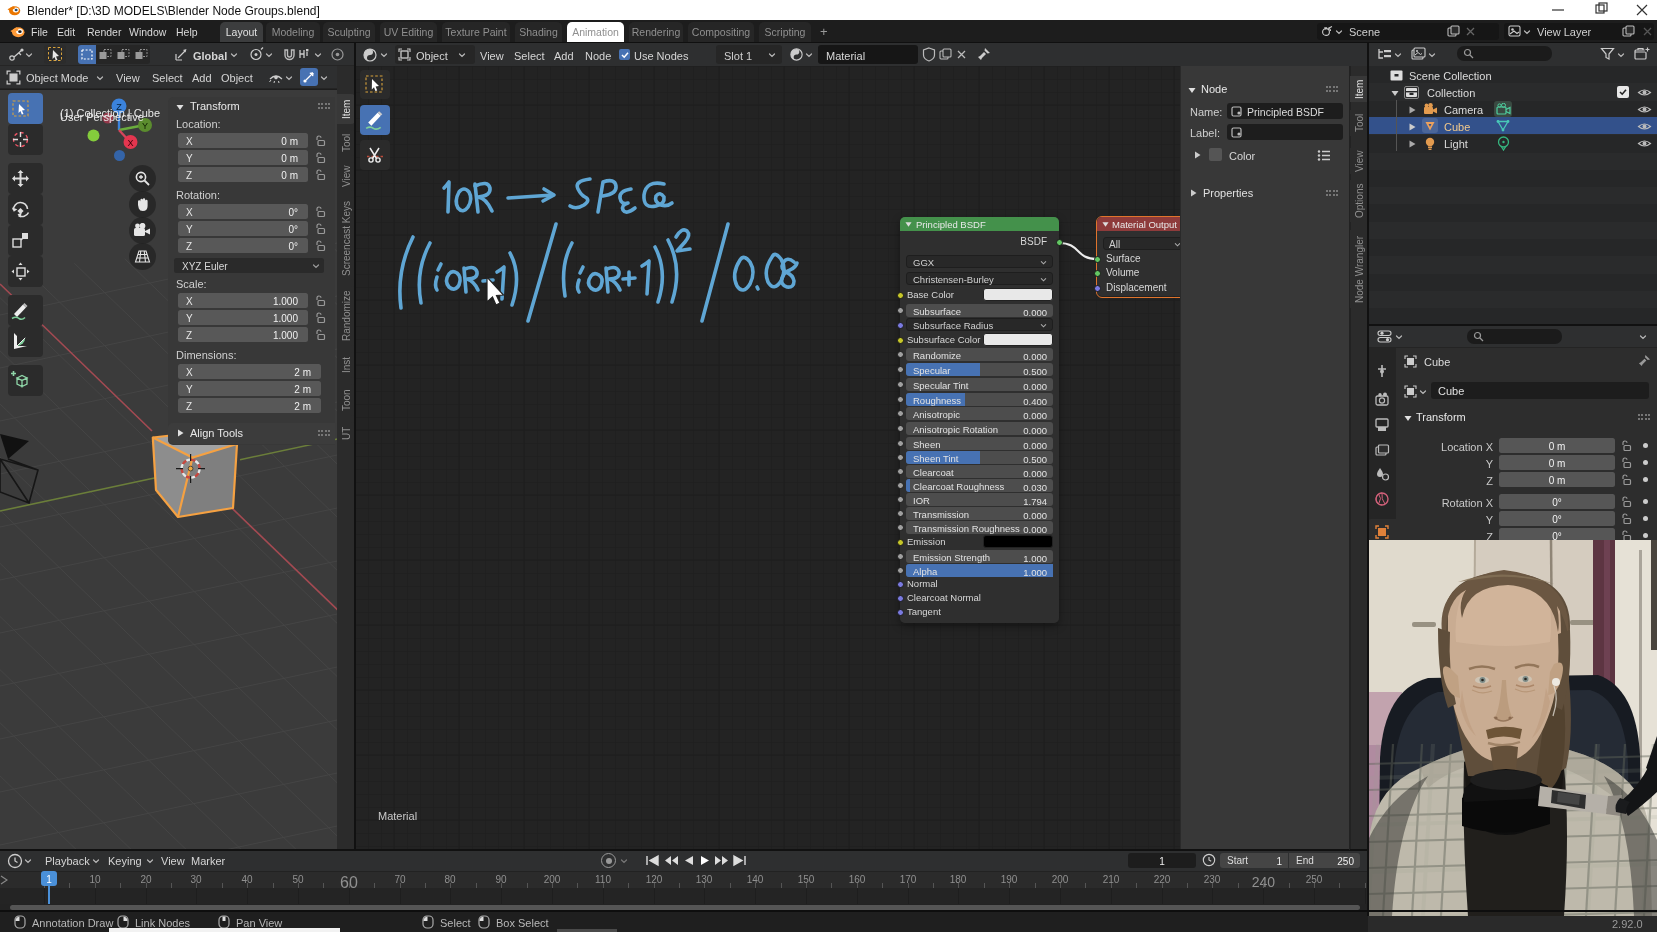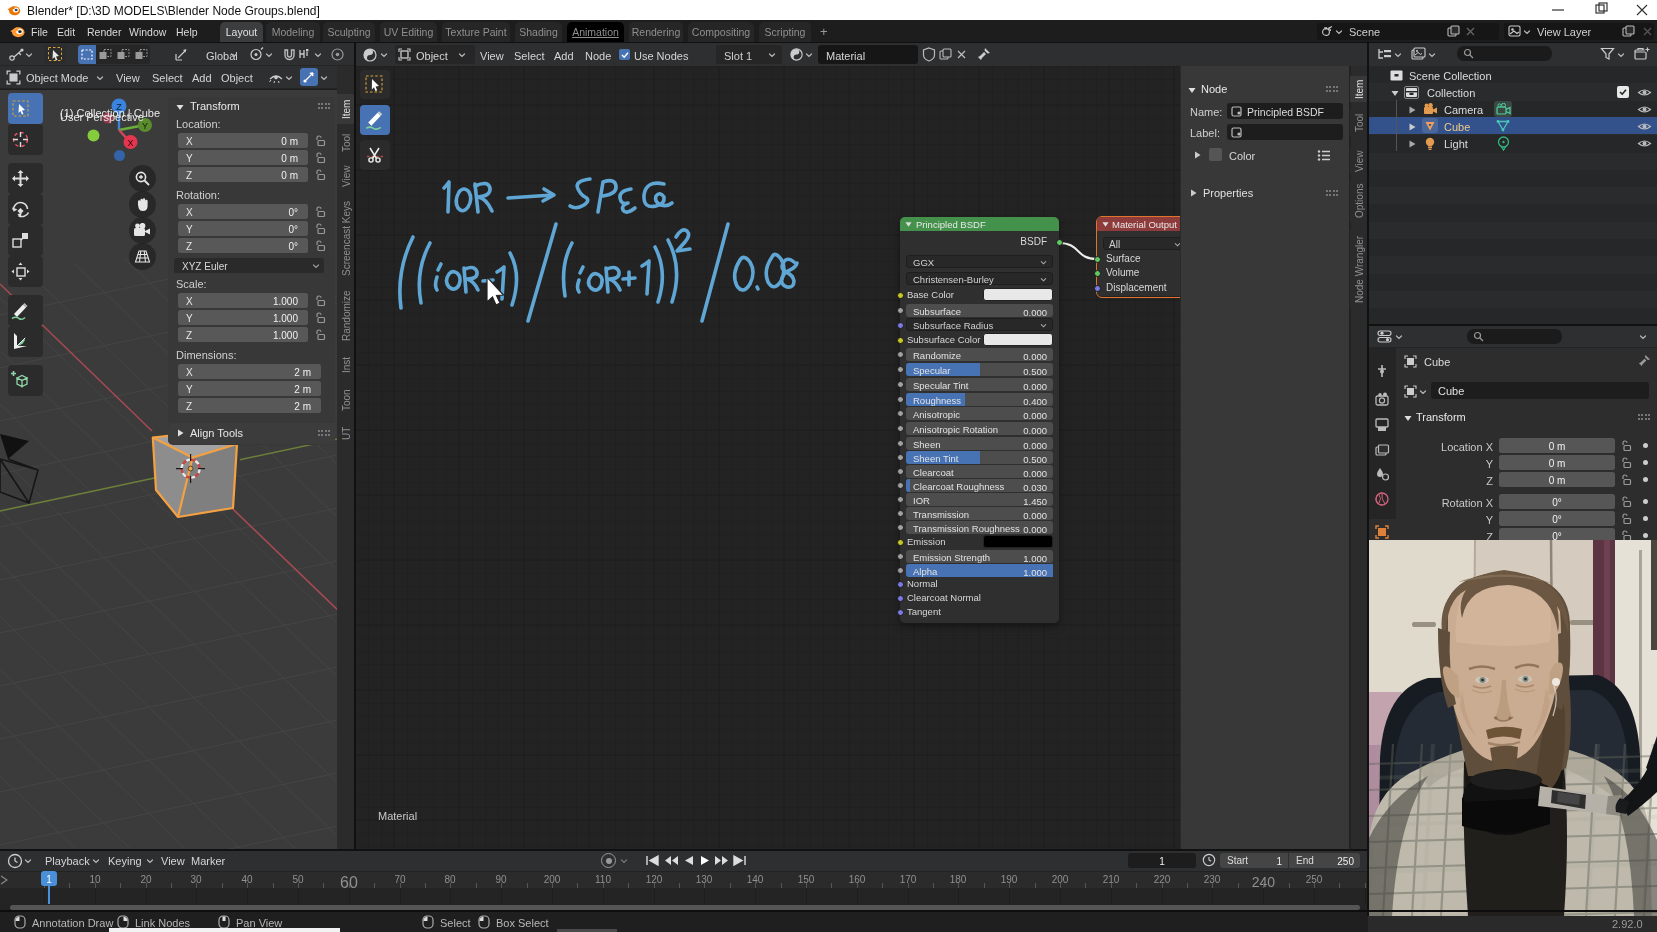--- a/index.html
+++ b/index.html
@@ -33,21 +33,21 @@
 <div class="abs" style="left:57px;top:27px;font-size:10.5px;color:#dadada;font-weight:normal;white-space:nowrap;line-height:1;">Edit</div>
 <div class="abs" style="left:87px;top:27px;font-size:10.5px;color:#dadada;font-weight:normal;white-space:nowrap;line-height:1;">Render</div>
 <div class="abs" style="left:129px;top:27px;font-size:10.5px;color:#dadada;font-weight:normal;white-space:nowrap;line-height:1;">Window</div>
 <div class="abs" style="left:176px;top:27px;font-size:10.5px;color:#dadada;font-weight:normal;white-space:nowrap;line-height:1;">Help</div>
 <div class="abs" style="left:220px;top:22px;width:43px;height:21px;background:#3c3d3e;border-radius:5px 5px 0 0;overflow:hidden;font-size:10.5px;color:#e0e0e0;text-align:center;line-height:21px;">Layout</div>
 <div class="abs" style="left:266px;top:22px;width:54px;height:21px;background:#262626;border-radius:5px 5px 0 0;overflow:hidden;font-size:10.5px;color:#8f8f8f;text-align:center;line-height:21px;">Modeling</div>
 <div class="abs" style="left:323px;top:22px;width:52px;height:21px;background:#262626;border-radius:5px 5px 0 0;overflow:hidden;font-size:10.5px;color:#8f8f8f;text-align:center;line-height:21px;">Sculpting</div>
 <div class="abs" style="left:380px;top:22px;width:57px;height:21px;background:#262626;border-radius:5px 5px 0 0;overflow:hidden;font-size:10.5px;color:#8f8f8f;text-align:center;line-height:21px;">UV Editing</div>
 <div class="abs" style="left:442px;top:22px;width:68px;height:21px;background:#262626;border-radius:5px 5px 0 0;overflow:hidden;font-size:10.5px;color:#8f8f8f;text-align:center;line-height:21px;">Texture Paint</div>
 <div class="abs" style="left:515px;top:22px;width:47px;height:21px;background:#262626;border-radius:5px 5px 0 0;overflow:hidden;font-size:10.5px;color:#8f8f8f;text-align:center;line-height:21px;">Shading</div>
-<div class="abs" style="left:567px;top:22px;width:57px;height:21px;background:#000000;border-radius:5px 5px 0 0;overflow:hidden;font-size:10.5px;color:#8f8f8f;text-align:center;line-height:21px;text-decoration:underline;">Animation</div>
+<div class="abs" style="left:567px;top:22px;width:57px;height:21px;background:#ffffff;border-radius:5px 5px 0 0;overflow:hidden;font-size:10.5px;color:#8f8f8f;text-align:center;line-height:21px;">Animation</div>
 <div class="abs" style="left:629px;top:22px;width:54px;height:21px;background:#262626;border-radius:5px 5px 0 0;overflow:hidden;font-size:10.5px;color:#8f8f8f;text-align:center;line-height:21px;">Rendering</div>
 <div class="abs" style="left:688px;top:22px;width:66px;height:21px;background:#262626;border-radius:5px 5px 0 0;overflow:hidden;font-size:10.5px;color:#8f8f8f;text-align:center;line-height:21px;">Compositing</div>
 <div class="abs" style="left:759px;top:22px;width:52px;height:21px;background:#262626;border-radius:5px 5px 0 0;overflow:hidden;font-size:10.5px;color:#8f8f8f;text-align:center;line-height:21px;">Scripting</div>
 <div class="abs" style="left:820px;top:25px;font-size:13px;color:#9a9a9a;font-weight:normal;white-space:nowrap;line-height:1;">+</div>
 <div class="abs" style="left:1317px;top:23px;width:182px;height:17px;background:#161616;border-radius:3px;"></div>
 <svg class="abs" style="left:1321px;top:25px" width="14" height="13" viewBox="0 0 14 13">
       <circle cx="5" cy="7" r="3.4" fill="none" stroke="#ccc" stroke-width="1.1"></circle>
       <path d="M8 3 l3 -1.5 M9.5 6 a3 3 0 0 0 -2.5 -3" stroke="#ccc" stroke-width="1.1" fill="none"></path>
       <path d="M3 2.2 l3.4 0 l-1.7 2.6 z" fill="#ccc"></path>
     </svg>
@@ -109,21 +109,21 @@
       <rect x="5" y="0.5" width="7" height="7" fill="none" stroke="#9a9a9a" stroke-width="1" stroke-dasharray="1.8 1.4"></rect>
     </svg>
 <svg class="abs" style="left:135px;top:49px" width="13" height="11" viewBox="0 0 13 11">
       <rect x="0.5" y="3" width="7" height="7" fill="#9a9a9a"></rect>
       <rect x="5" y="0.5" width="7" height="7" fill="none" stroke="#9a9a9a" stroke-width="1" stroke-dasharray="1.8 1.4"></rect>
     </svg>
 <svg class="abs" style="left:174px;top:47px" width="15" height="15" viewBox="0 0 15 15">
       <path d="M2 13 L2 7 M2 13 L8 13 M4 11 L11 4" stroke="#ccc" stroke-width="1.2" fill="none"></path>
       <path d="M9 3 l3.5 -1 l-1 3.5 z" fill="#ccc"></path>
     </svg>
-<div class="abs" style="left:206px;top:51px;font-size:11px;color:#d5d5d5;font-weight:normal;white-space:nowrap;line-height:1;">Global</div>
+<div class="abs" style="left:193px;top:51px;font-size:11px;color:#d5d5d5;font-weight:bold;white-space:nowrap;line-height:1;">Global</div>
 <svg class="abs" style="left:230px;top:51px" width="8" height="8" viewBox="0 0 8 8">
       <path d="M1.5 3 L4 5.5 L6.5 3" stroke="#b8b8b8" stroke-width="1.2" fill="none" stroke-linecap="round"></path>
     </svg>
 <svg class="abs" style="left:248px;top:47px" width="16" height="15" viewBox="0 0 16 15">
       <circle cx="8" cy="7.5" r="5" fill="none" stroke="#ccc" stroke-width="1.2"></circle>
       <circle cx="8" cy="7.5" r="1.5" fill="#ccc"></circle>
       <path d="M13 2.5 L15 0.5" stroke="#ccc" stroke-width="1.2"></path>
     </svg>
 <svg class="abs" style="left:265px;top:51px" width="8" height="8" viewBox="0 0 8 8">
       <path d="M1.5 3 L4 5.5 L6.5 3" stroke="#b8b8b8" stroke-width="1.2" fill="none" stroke-linecap="round"></path>
@@ -721,21 +721,21 @@
 <div class="abs" style="left:913px;top:467.5px;font-size:9.5px;color:#e2e2e2;font-weight:normal;white-space:nowrap;line-height:1;">Clearcoat</div>
 <div class="abs" style="left:906px;top:467.5px;width:141px;font-size:9.5px;color:#e2e2e2;text-align:right;">0.000</div>
 <div class="abs" style="left:896.5px;top:467.5px;width:7px;height:7px;border-radius:50%;background:#a0a0a0;border:1px solid #191919;"></div>
 <div class="abs" style="left:906px;top:479px;width:147px;height:12.5px;background:#4d4d4d;border-radius:3px;overflow:hidden;"></div>
 <div class="abs" style="left:906px;top:479px;width:4px;height:12.5px;background:#4772b3;border-radius:3px 0 0 3px;"></div>
 <div class="abs" style="left:913px;top:481.5px;font-size:9.5px;color:#e2e2e2;font-weight:normal;white-space:nowrap;line-height:1;">Clearcoat Roughness</div>
 <div class="abs" style="left:906px;top:481.5px;width:141px;font-size:9.5px;color:#e2e2e2;text-align:right;padding-left:45px;">0.030</div>
 <div class="abs" style="left:896.5px;top:481.5px;width:7px;height:7px;border-radius:50%;background:#a0a0a0;border:1px solid #191919;"></div>
 <div class="abs" style="left:906px;top:493px;width:147px;height:12.5px;background:#4d4d4d;border-radius:3px;overflow:hidden;"></div>
 <div class="abs" style="left:913px;top:495.5px;font-size:9.5px;color:#e2e2e2;font-weight:normal;white-space:nowrap;line-height:1;">IOR</div>
-<div class="abs" style="left:906px;top:495.5px;width:141px;font-size:9.5px;color:#e2e2e2;text-align:right;">1.450</div>
+<div class="abs" style="left:906px;top:495.5px;width:141px;font-size:9.5px;color:#e2e2e2;text-align:right;">1.794</div>
 <div class="abs" style="left:896.5px;top:495.5px;width:7px;height:7px;border-radius:50%;background:#a0a0a0;border:1px solid #191919;"></div>
 <div class="abs" style="left:906px;top:507px;width:147px;height:12.5px;background:#4d4d4d;border-radius:3px;overflow:hidden;"></div>
 <div class="abs" style="left:913px;top:509.5px;font-size:9.5px;color:#e2e2e2;font-weight:normal;white-space:nowrap;line-height:1;">Transmission</div>
 <div class="abs" style="left:906px;top:509.5px;width:141px;font-size:9.5px;color:#e2e2e2;text-align:right;">0.000</div>
 <div class="abs" style="left:896.5px;top:509.5px;width:7px;height:7px;border-radius:50%;background:#a0a0a0;border:1px solid #191919;"></div>
 <div class="abs" style="left:906px;top:521px;width:147px;height:12.5px;background:#4d4d4d;border-radius:3px;overflow:hidden;"></div>
 <div class="abs" style="left:913px;top:523.5px;font-size:9.5px;color:#e2e2e2;font-weight:normal;white-space:nowrap;line-height:1;">Transmission Roughness</div>
 <div class="abs" style="left:906px;top:523.5px;width:141px;font-size:9.5px;color:#e2e2e2;text-align:right;">0.000</div>
 <div class="abs" style="left:896.5px;top:523.5px;width:7px;height:7px;border-radius:50%;background:#a0a0a0;border:1px solid #191919;"></div>
 <div class="abs" style="left:907px;top:537px;font-size:9.5px;color:#d8d8d8;font-weight:normal;white-space:nowrap;line-height:1;">Emission</div>

